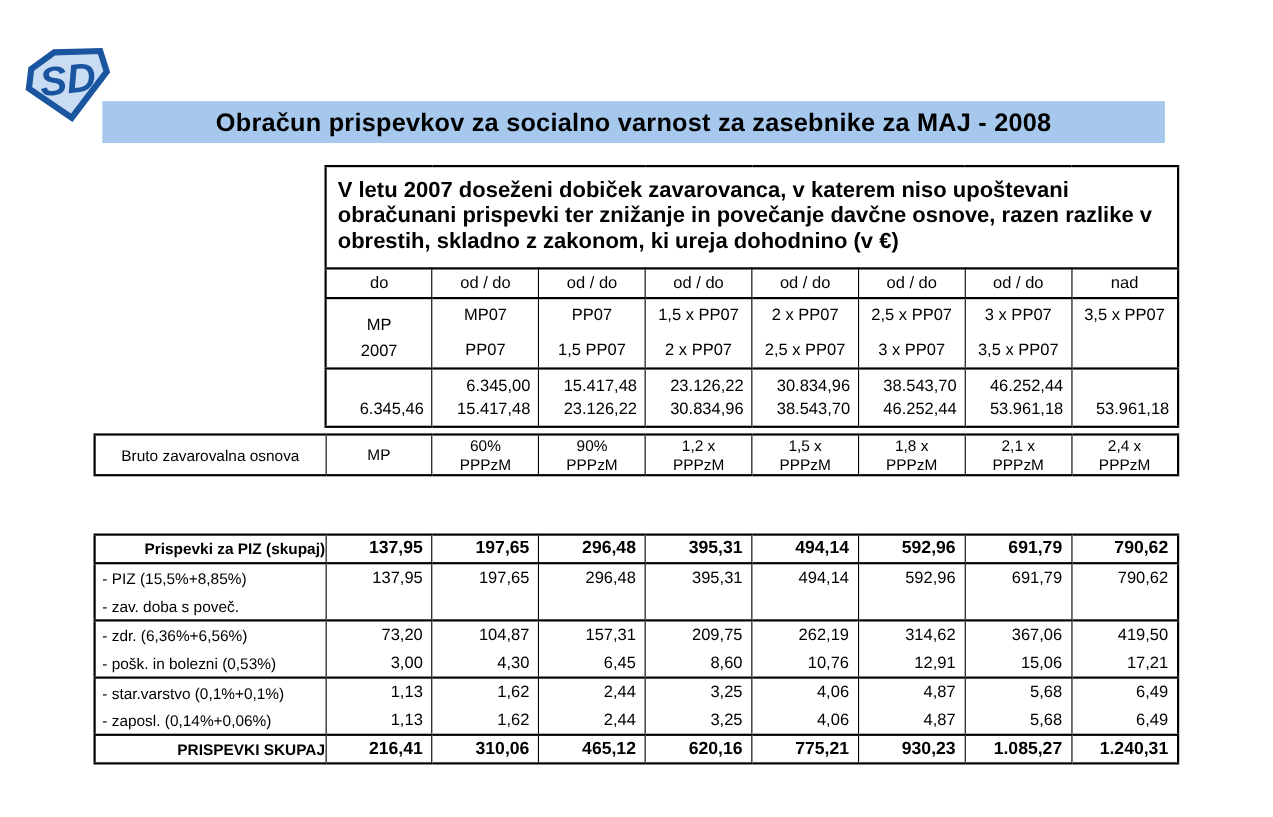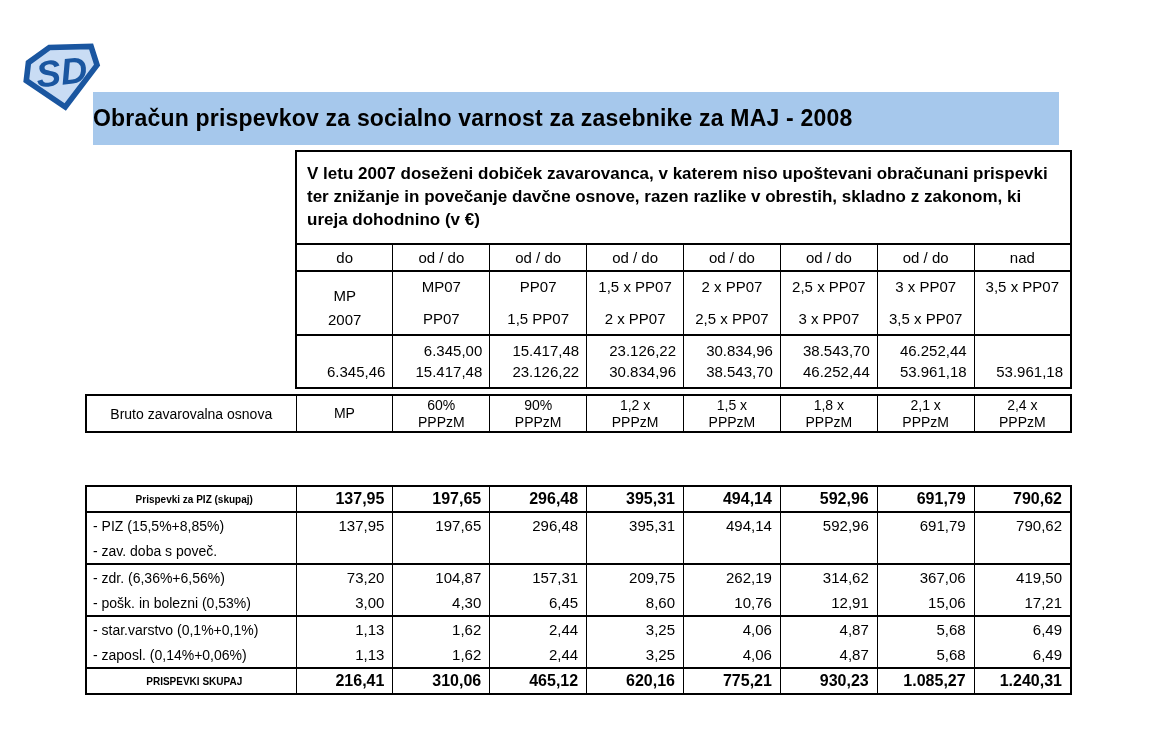--- a/index.html
+++ b/index.html
@@ -4,33 +4,33 @@
 <style>
   * { margin:0; padding:0; box-sizing:border-box; }
   html,body { width:1157px; height:743px; background:#ffffff; color:#000;
     font-family:"Liberation Sans", sans-serif; position:relative; overflow:hidden; }
   .abs { position:absolute; }
 
   
   #logo { left:22px; top:40px; width:80px; height:72px; }
 
   
-  #banner { left:93px; top:92px; width:966px; height:53px;
-    background:var(--banner-bg,#a6c8ec); display:flex; align-items:center; }
+  #banner { left:93px; top:92px; width:966px; height:38px;
+    background:var(--banner-bg,#a6c8ec); display:flex; align-items:center; justify-content:center; }
   #banner .title { font-size:23px; font-weight:bold; letter-spacing:0.2px; }
 
   
   table.doc { border-collapse:collapse; table-layout:fixed; background:#fff; border:2px solid #000; }
   table.doc td { border:1px solid #000; border-top-width:2px; border-bottom-width:2px;
     vertical-align:middle; overflow:hidden; }
 
   
   #t1 { left:295px; top:150px; width:777px; }
   #t1 td { font-size:15px; text-align:center; }
-  #t1 .cap { height:93px; text-align:left; font-weight:bold; font-size:17px;
+  #t1 .cap { height:93px; text-align:left; font-weight:bold; font-size:20px;
     padding:4px 10px 6px 10px; line-height:23px; }
   #t1 tr.qual td { height:27px; }
   #t1 tr.range td { height:64px; padding:0; }
   #t1 tr.amount td { height:52px; padding:0; }
   .twol { display:flex; flex-direction:column; justify-content:space-between;
     height:100%; padding:4px 4px; }
   tr.range .twol { align-items:center; line-height:22px;justify-content:space-between; }
   tr.range .twol.je { justify-content:flex-end; gap:2px; padding-bottom:3px; }
   tr.amount .twol { align-items:flex-end; padding:4px 7px 5px 2px; line-height:21px;justify-content:flex-end; }
 
@@ -38,21 +38,21 @@
   #t2 { left:85px; top:394px; width:987px; }
   #t2 td { font-size:14px; text-align:center; }
   #t2 tr.h1 td { height:37px; }
   #t2 tr.h2 td { height:28px; }
   #t2 .hlines { display:flex; flex-direction:column; justify-content:center; line-height:17px; }
   #t2 .val { font-size:16px; font-weight:bold; text-align:right; padding-right:8px; }
 
   
   #t3 { left:85px; top:485px; width:987px; }
   #t3 td { font-size:15px; }
-  #t3 .lbl { text-align:center; padding-left:6px; font-size:10px; }
+  #t3 .lbl { text-align:right; padding-left:6px; font-size:14px; }
   #t3 tr.tot td { height:26px; }
   #t3 tr.tot .lbl { font-weight:bold; }
   #t3 .val { text-align:right; padding-right:8px; }
   #t3 tr.tot .val { font-weight:bold; font-size:16px; }
   #t3 tr.blk td { height:50px; vertical-align:top; padding:0; }
   #t3 tr.blk .line { height:25px; display:flex; align-items:center; font-size:14px; }
   #t3 tr.blk .line.lv { justify-content:flex-end; padding-right:8px; font-size:15px; }
   #t3 tr.blk .line.ll { padding-left:6px; }
 </style>
 </head>

